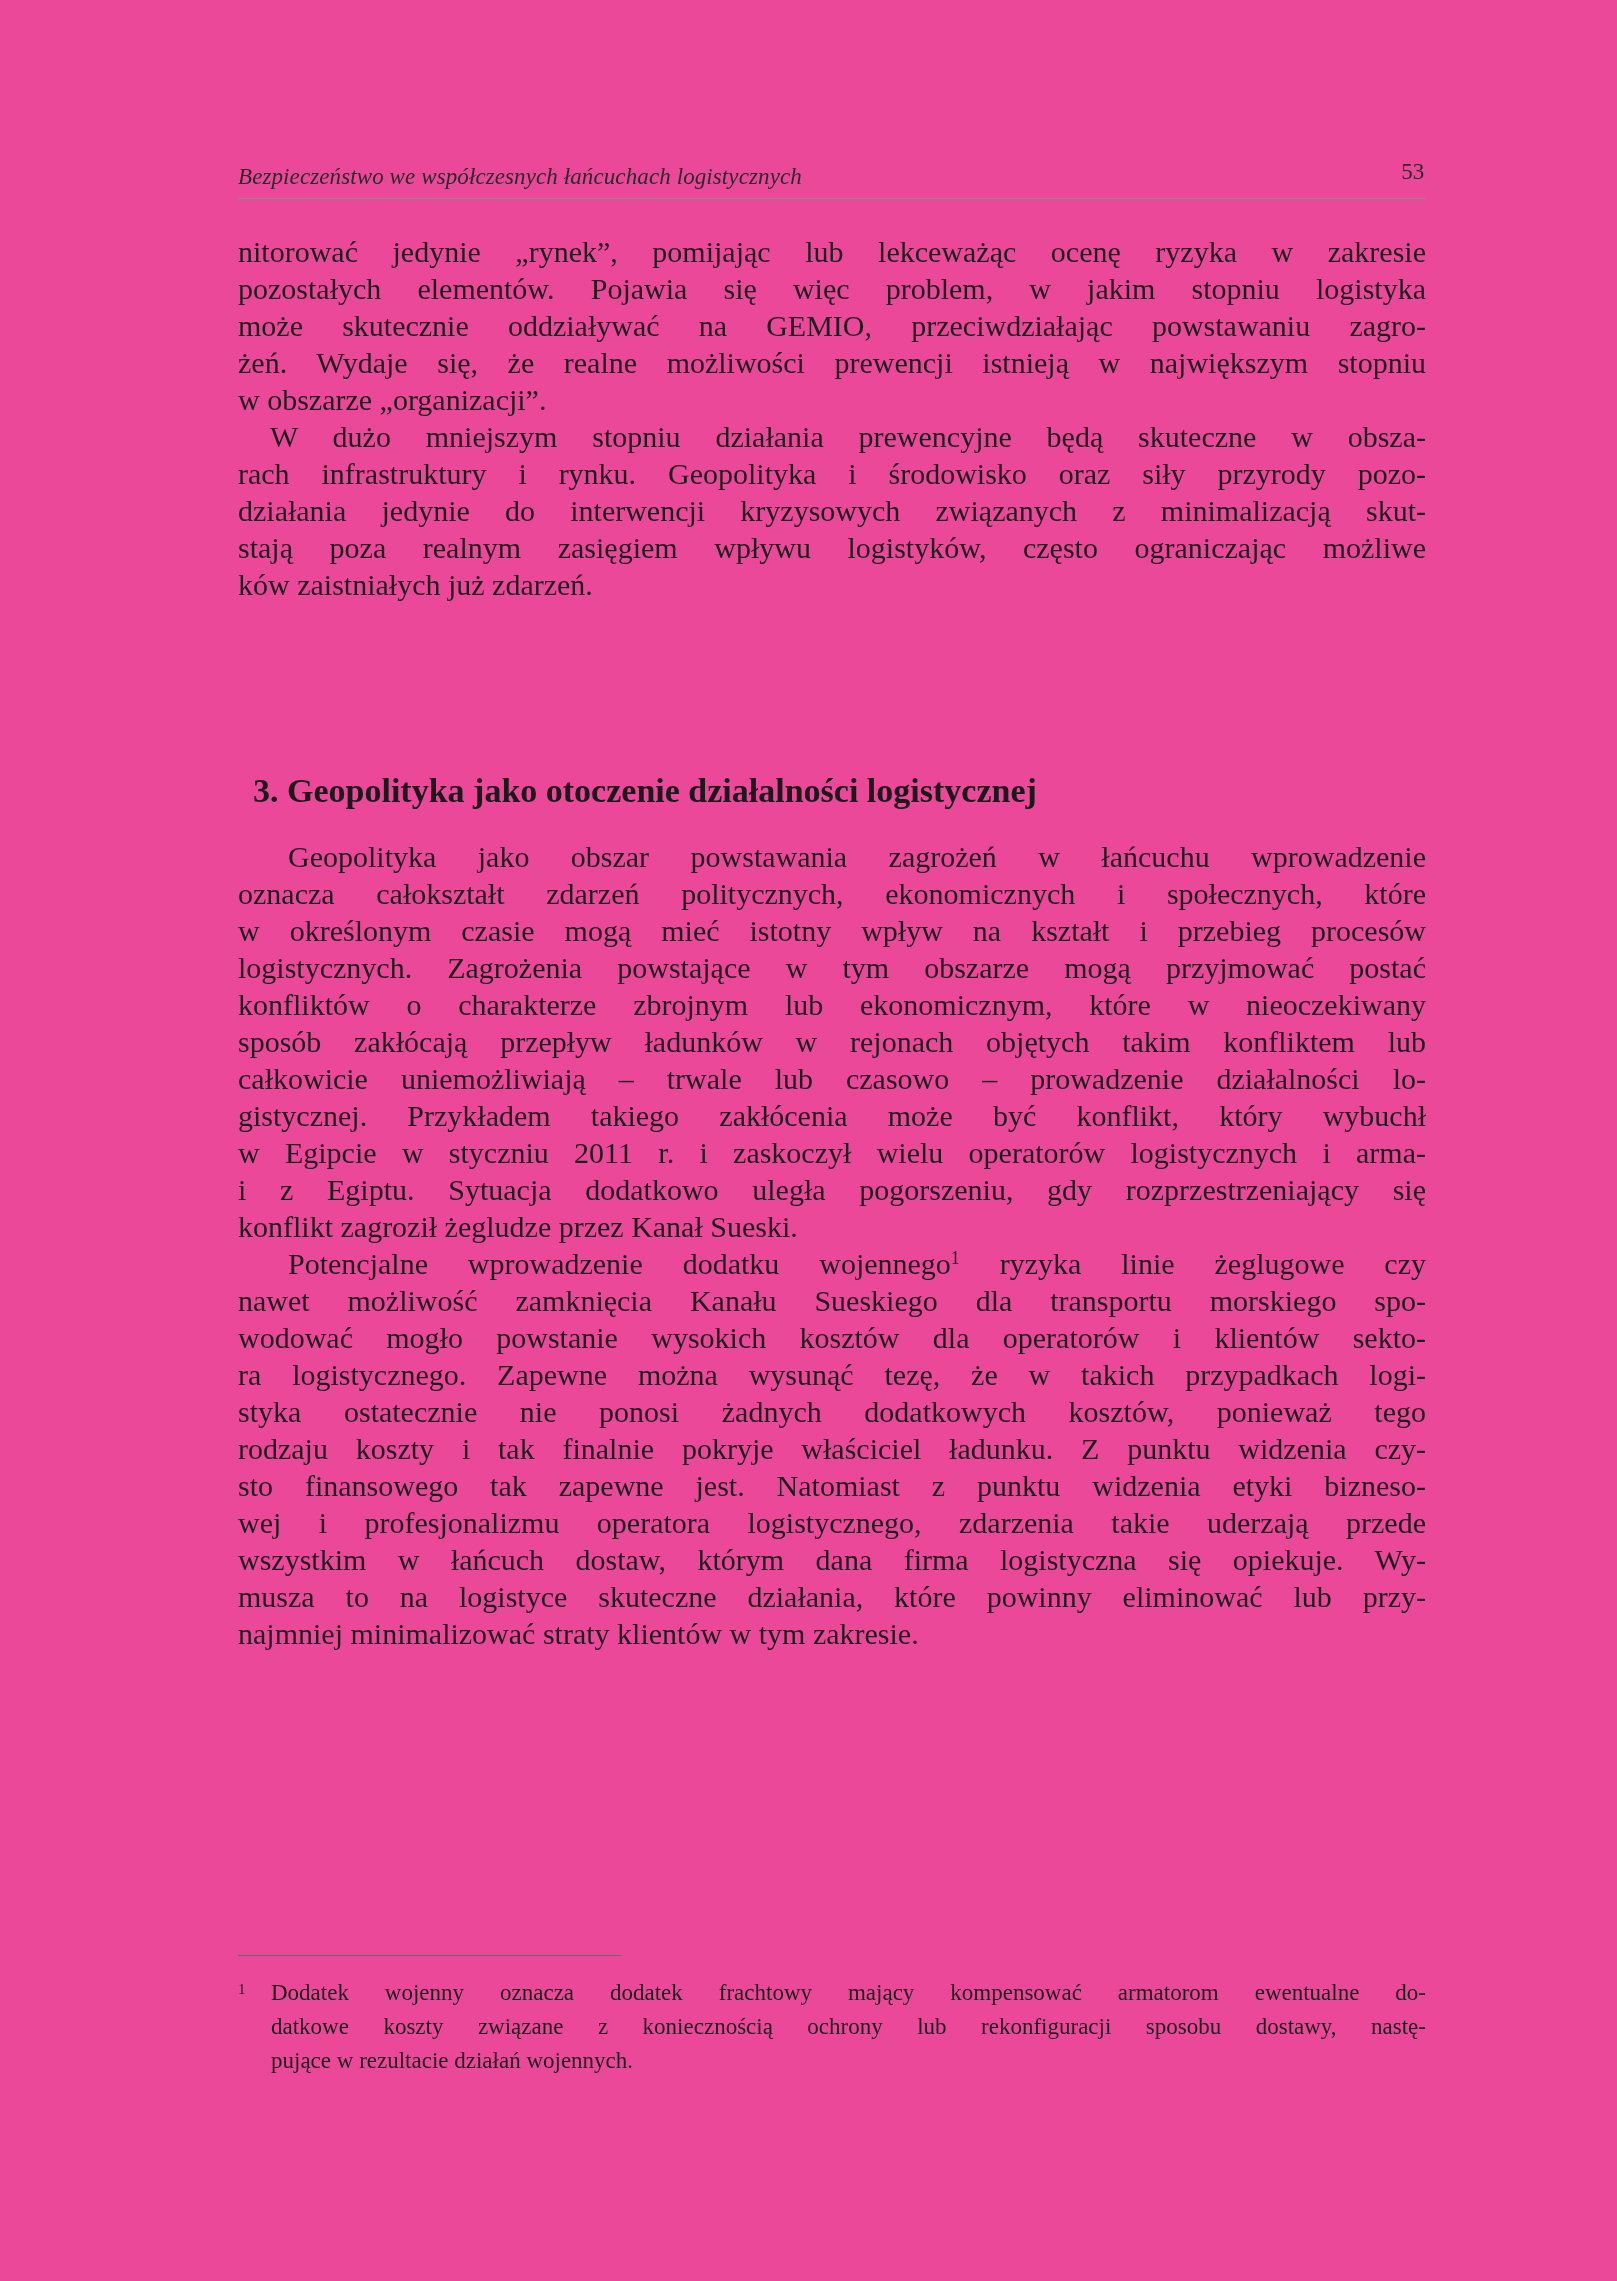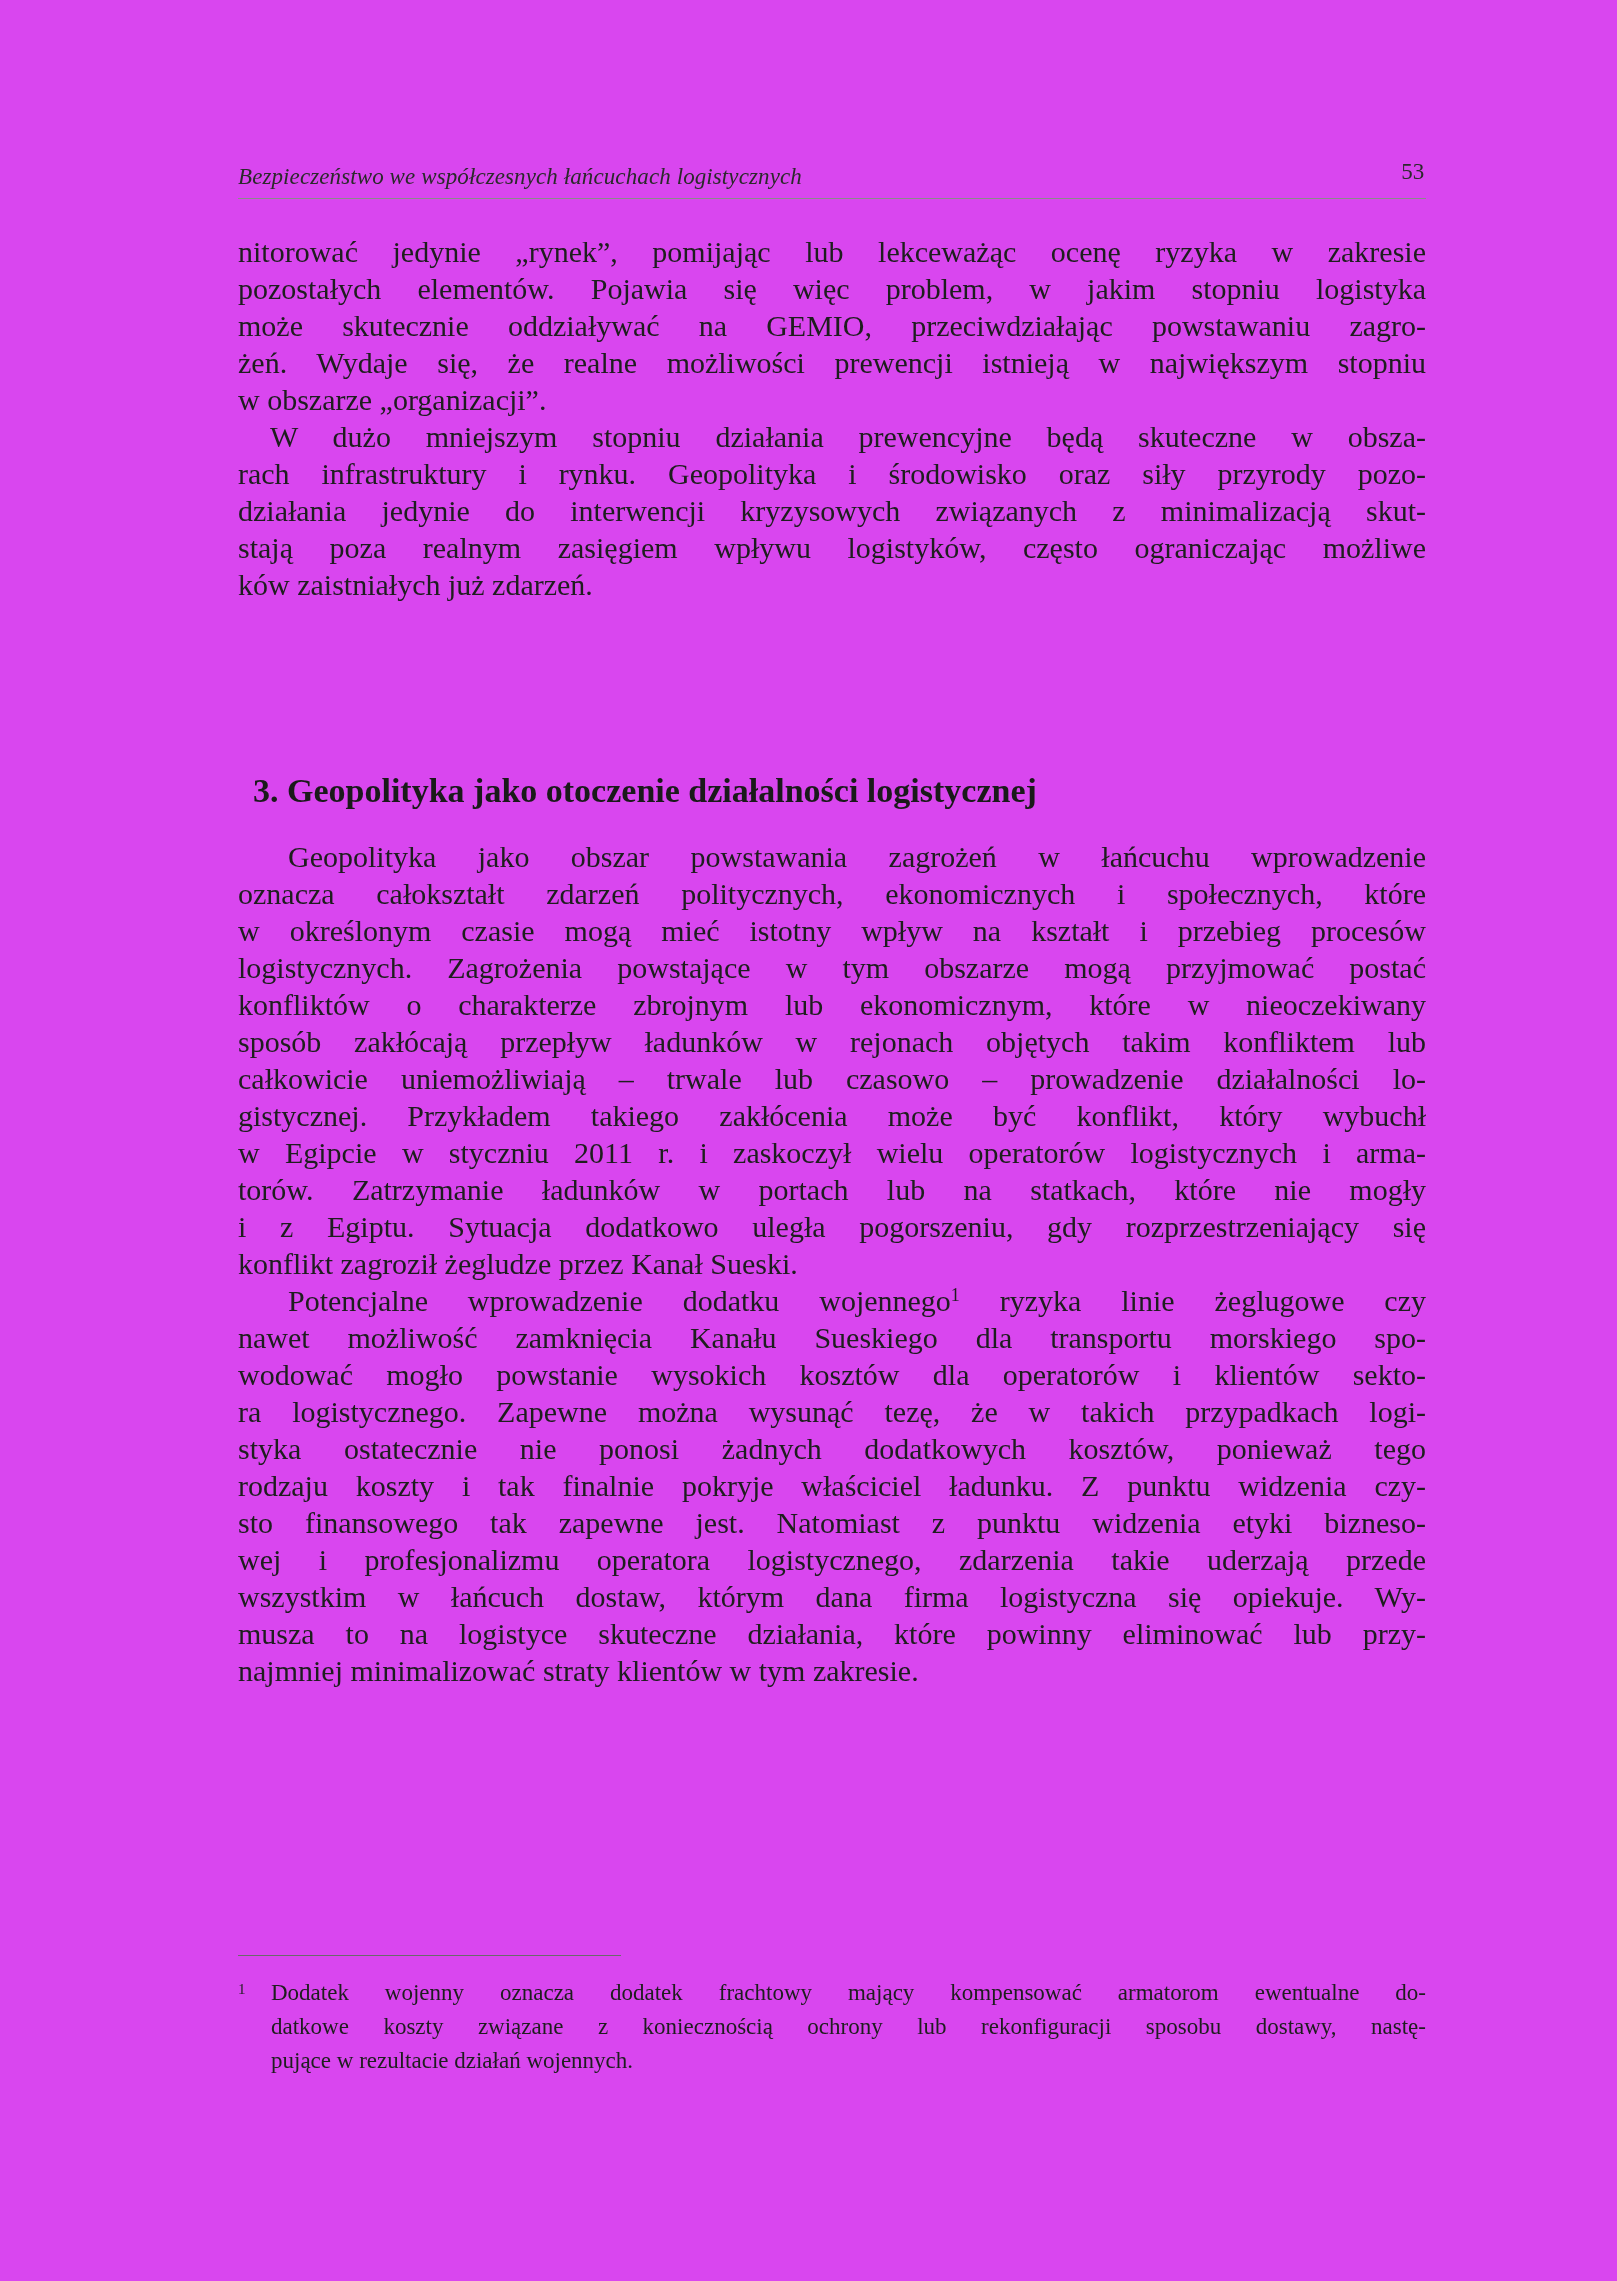--- a/index.html
+++ b/index.html
@@ -1,19 +1,19 @@
 <!DOCTYPE html>
 <html style="font-size:14.3px"><head>
   <meta charset="utf-8">
   <style>
     html, body { margin: 0; padding: 0; background: #ffffff; }
     body { width: 1617px; height: 2281px; position: relative; overflow: hidden; }
     .page {
       position: absolute; left: 0; top: 0; width: 1617px; height: 2281px;
-      background: #d946ef; color: #1e1e1e;
+      background: #ec4899; color: #1e1e1e;
       font-family: "Liberation Serif", "DejaVu Serif", serif;
     }
     .running-head {
       position: absolute; left: 238px; top: 159px; width: 1188px; height: 39px;
       border-bottom: 1.8px solid #8a8a8a;
     }
     .running-title {
       position: absolute; left: 0; top: 5.3px;
       font-style: italic; font-size: 23px; color: #2a2a2a; letter-spacing: 0.1px;
     }
@@ -83,21 +83,20 @@
     <p>
       <span class="line" style="padding-left:50px">Geopolityka jako obszar powstawania zagrożeń w łańcuchu wprowadzenie</span>
       <span class="line">oznacza całokształt zdarzeń politycznych, ekonomicznych i społecznych, które</span>
       <span class="line">w określonym czasie mogą mieć istotny wpływ na kształt i przebieg procesów</span>
       <span class="line">logistycznych. Zagrożenia powstające w tym obszarze mogą przyjmować postać</span>
       <span class="line">konfliktów o charakterze zbrojnym lub ekonomicznym, które w nieoczekiwany</span>
       <span class="line">sposób zakłócają przepływ ładunków w rejonach objętych takim konfliktem lub</span>
       <span class="line">całkowicie uniemożliwiają – trwale lub czasowo – prowadzenie działalności lo-</span>
       <span class="line">gistycznej. Przykładem takiego zakłócenia może być konflikt, który wybuchł</span>
       <span class="line">w Egipcie w styczniu 2011 r. i zaskoczył wielu operatorów logistycznych i arma-</span>
-      <span class="line">torów. Zatrzymanie ładunków w portach lub na statkach, które nie mogły</span>
       <span class="line">i z Egiptu. Sytuacja dodatkowo uległa pogorszeniu, gdy rozprzestrzeniający się</span>
       <span class="line last">konflikt zagroził żegludze przez Kanał Sueski.</span>
     </p>
     <p>
       <span class="line" style="padding-left:50px"><span>Potencjalne wprowadzenie dodatku wojennego</span><sup class="fnref">1</sup><span> ryzyka linie żeglugowe czy</span></span>
       <span class="line">nawet możliwość zamknięcia Kanału Sueskiego dla transportu morskiego spo-</span>
       <span class="line">wodować mogło powstanie wysokich kosztów dla operatorów i klientów sekto-</span>
       <span class="line">ra logistycznego. Zapewne można wysunąć tezę, że w takich przypadkach logi-</span>
       <span class="line">styka ostatecznie nie ponosi żadnych dodatkowych kosztów, ponieważ tego</span>
       <span class="line">rodzaju koszty i tak finalnie pokryje właściciel ładunku. Z punktu widzenia czy-</span>

